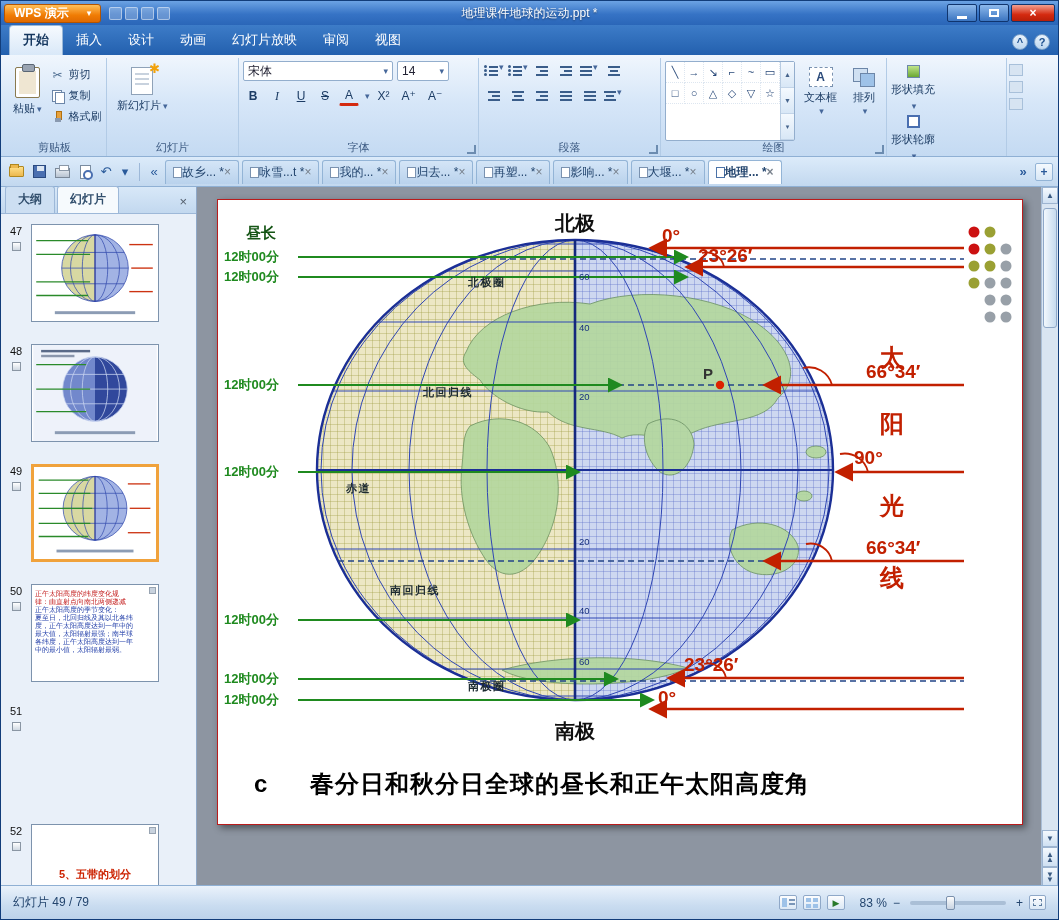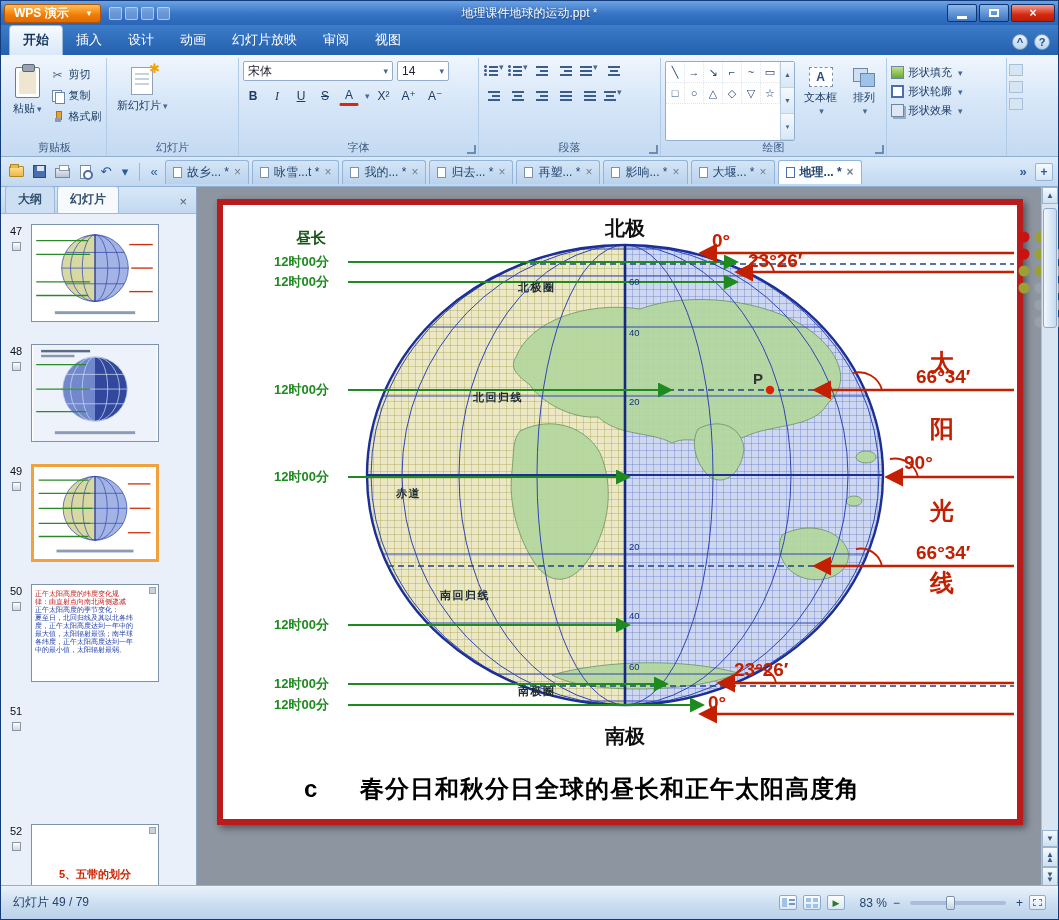--- a/index.html
+++ b/index.html
@@ -88,21 +88,21 @@
   .gcell { display:flex; align-items:center; justify-content:center; font-size:11px; color:#2a4a7a; border-right:1px dotted #dde6f0; border-bottom:1px dotted #dde6f0; }
   .gscroll { width:14px; border-left:1px solid #b8cce2; display:flex; flex-direction:column; }
   .gscroll span { flex:1; display:flex; align-items:center; justify-content:center; font-size:7px; color:#46648c; background:linear-gradient(#f4f9fe,#d8e7f6); border-bottom:1px solid #c2d4e8; }
   .icon-textbox { width:24px; height:20px; border:1px dashed #7a92b0; color:#2a4a7a; font-size:12px; font-weight:bold; display:flex; align-items:center; justify-content:center; background:#fff; }
   .icon-arrange { position:relative; width:22px; height:20px; }
   .icon-arrange::before,.icon-arrange::after { content:""; position:absolute; width:13px; height:12px; border:1px solid #6c86a8; }
   .icon-arrange::before { left:0; top:1px; background:#cfe0f2; }
   .icon-arrange::after { left:7px; top:6px; background:#9ec2e8; }
 
   .sf-col { display:flex; flex-direction:column; gap:4px; padding-top:4px; }
-  .sf-row { display:flex; align-items:center; gap:4px; font-size:11px; color:#1c3c64; white-space:nowrap; }
+  .sf-row { display:flex; align-items:center; gap:4px; font-size:11px; color:#1c3c64; white-space:nowrap;flex-direction:column; }
   .sf-ico { width:13px; height:13px; border:1px solid #6c86a8; }
   .sf-ico.fill { background:linear-gradient(#bfe48a,#6aa832); }
   .sf-ico.outline { background:#fff; border:2px solid #4a6fb0; }
   .sf-ico.fx { background:#dfe8f2; box-shadow:2px 2px 0 #97abc2; }
   .stub-col { display:flex; flex-direction:column; gap:5px; padding:6px 2px; }
   .stub-col i { width:14px; height:12px; background:#d7e4f2; border:1px solid #a8c0da; }
 
   
   .docbar { position:absolute; left:0; right:0; top:156px; height:30px;
     background:linear-gradient(#dcebfa,#c2d8ef); border-bottom:1px solid #8fb0d4; display:flex; align-items:center; padding:0 5px; gap:3px; }
@@ -110,21 +110,21 @@
   .i-folder { width:15px; height:11px; background:linear-gradient(#ffe08a,#ecb84e); border:1px solid #b08820; border-radius:1px; position:relative; }
   .i-folder::before { content:""; position:absolute; top:-3px; left:0; width:7px; height:3px; background:#ecb84e; border:1px solid #b08820; border-bottom:none; }
   .i-floppy { width:13px; height:13px; background:#4a6fb0; border:1px solid #2a4a80; position:relative; }
   .i-floppy::before { content:""; position:absolute; left:3px; top:0; width:7px; height:5px; background:#dce6f2; }
   .i-print { width:15px; height:10px; background:linear-gradient(#e8edf2,#b8c4d2); border:1px solid #7a8898; position:relative; margin-top:3px; }
   .i-print::before { content:""; position:absolute; left:3px; top:-4px; width:8px; height:4px; background:#fff; border:1px solid #8a98a8; }
   .i-page { width:11px; height:14px; background:#fff; border:1px solid #7a8ca0; position:relative; }
   .i-page.lens::after { content:""; position:absolute; right:-3px; bottom:-2px; width:6px; height:6px; border:2px solid #4a6fb0; border-radius:50%; background:#fff; }
   .dchar { color:#2a5a9a; font-size:13px; width:16px; text-align:center; }
   .dsep { width:1px; height:18px; background:#9db8d8; margin:0 3px; }
-  .dtab { height:24px; display:flex; align-items:center; gap:5px; padding:0 7px; 
+  .dtab { height:24px; display:flex; align-items:center; padding:0 7px; 
     border:1px solid #93b4d6; border-bottom:none; border-radius:3px 3px 0 0;
     background:linear-gradient(#d4e5f7,#b9d2ec); font-size:12px; color:#23456e; white-space:nowrap; }
   .dtab.active { background:#fdfeff; font-weight:bold; }
   .dtab .tpage { width:9px; height:11px; background:#fff; border:1px solid #7a92b0; }
   .dtab.active .tpage { border-color:#4a72a8; }
   .dtab .x { color:#77808c; font-size:12px; line-height:1; }
   .docbar-right { margin-left:auto; display:flex; align-items:center; gap:4px; color:#2a5a9a; font-weight:bold; }
   .plus-btn { width:18px; height:18px; border:1px solid #93b4d6; border-radius:2px; background:linear-gradient(#f4f9fe,#d8e7f6); display:flex; align-items:center; justify-content:center; color:#2a5a9a; font-weight:bold; }
 
   
@@ -144,21 +144,21 @@
   .t-red { color:#c42020; font-size:7px; line-height:8px; white-space:nowrap; }
   .t-blue { color:#2440aa; font-size:7px; line-height:8px; white-space:nowrap; }
   .t-title { color:#2a3a8c; font-size:9px; font-weight:bold; }
   .t-item { color:#333; font-size:8px; line-height:11px; }
   .t-red-title { color:#cc2200; font-size:11px; font-weight:bold; }
   .corner-ico { position:absolute; top:2px; right:2px; width:7px; height:7px; background:#c8d2de; border:1px solid #98a4b2; }
 
   .canvas-col { flex:1; display:flex; flex-direction:column; }
   .canvas { flex:1; position:relative; }
   .slide { position:absolute; left:20px; top:12px; width:806px; height:626px; background:#fff;
-    border:6px solid #b91c1c; box-shadow:3px 3px 7px rgba(0,0,0,.45);padding-left:45px; }
+    border:1px solid #b91c1c; box-shadow:3px 3px 7px rgba(0,0,0,.45); }
   .vscroll { position:absolute; right:0; top:0; bottom:0; width:17px; background:#d9e5f2; border-left:1px solid #aabfd8; display:flex; flex-direction:column; }
   .sbtn { height:17px; background:linear-gradient(#f4f9fe,#cfe0f2); border:1px solid #9db4d0; display:flex; align-items:center; justify-content:center; font-size:8px; color:#3a5a82; }
   .strack { flex:1; position:relative; }
   .sthumb { position:absolute; left:1px; right:1px; top:4px; height:120px; background:linear-gradient(90deg,#f2f8fd,#c6daee); border:1px solid #8fa8c8; border-radius:3px; }
   .dbl { flex-direction:column; line-height:5px; height:20px; }
 
   .notes { height:44px; background:#fff; border-top:2px solid #8fa8c8; padding:8px 10px; color:#444; font-size:13px; }
 
   
   .statusbar { position:absolute; left:0; right:0; bottom:0; height:34px;

